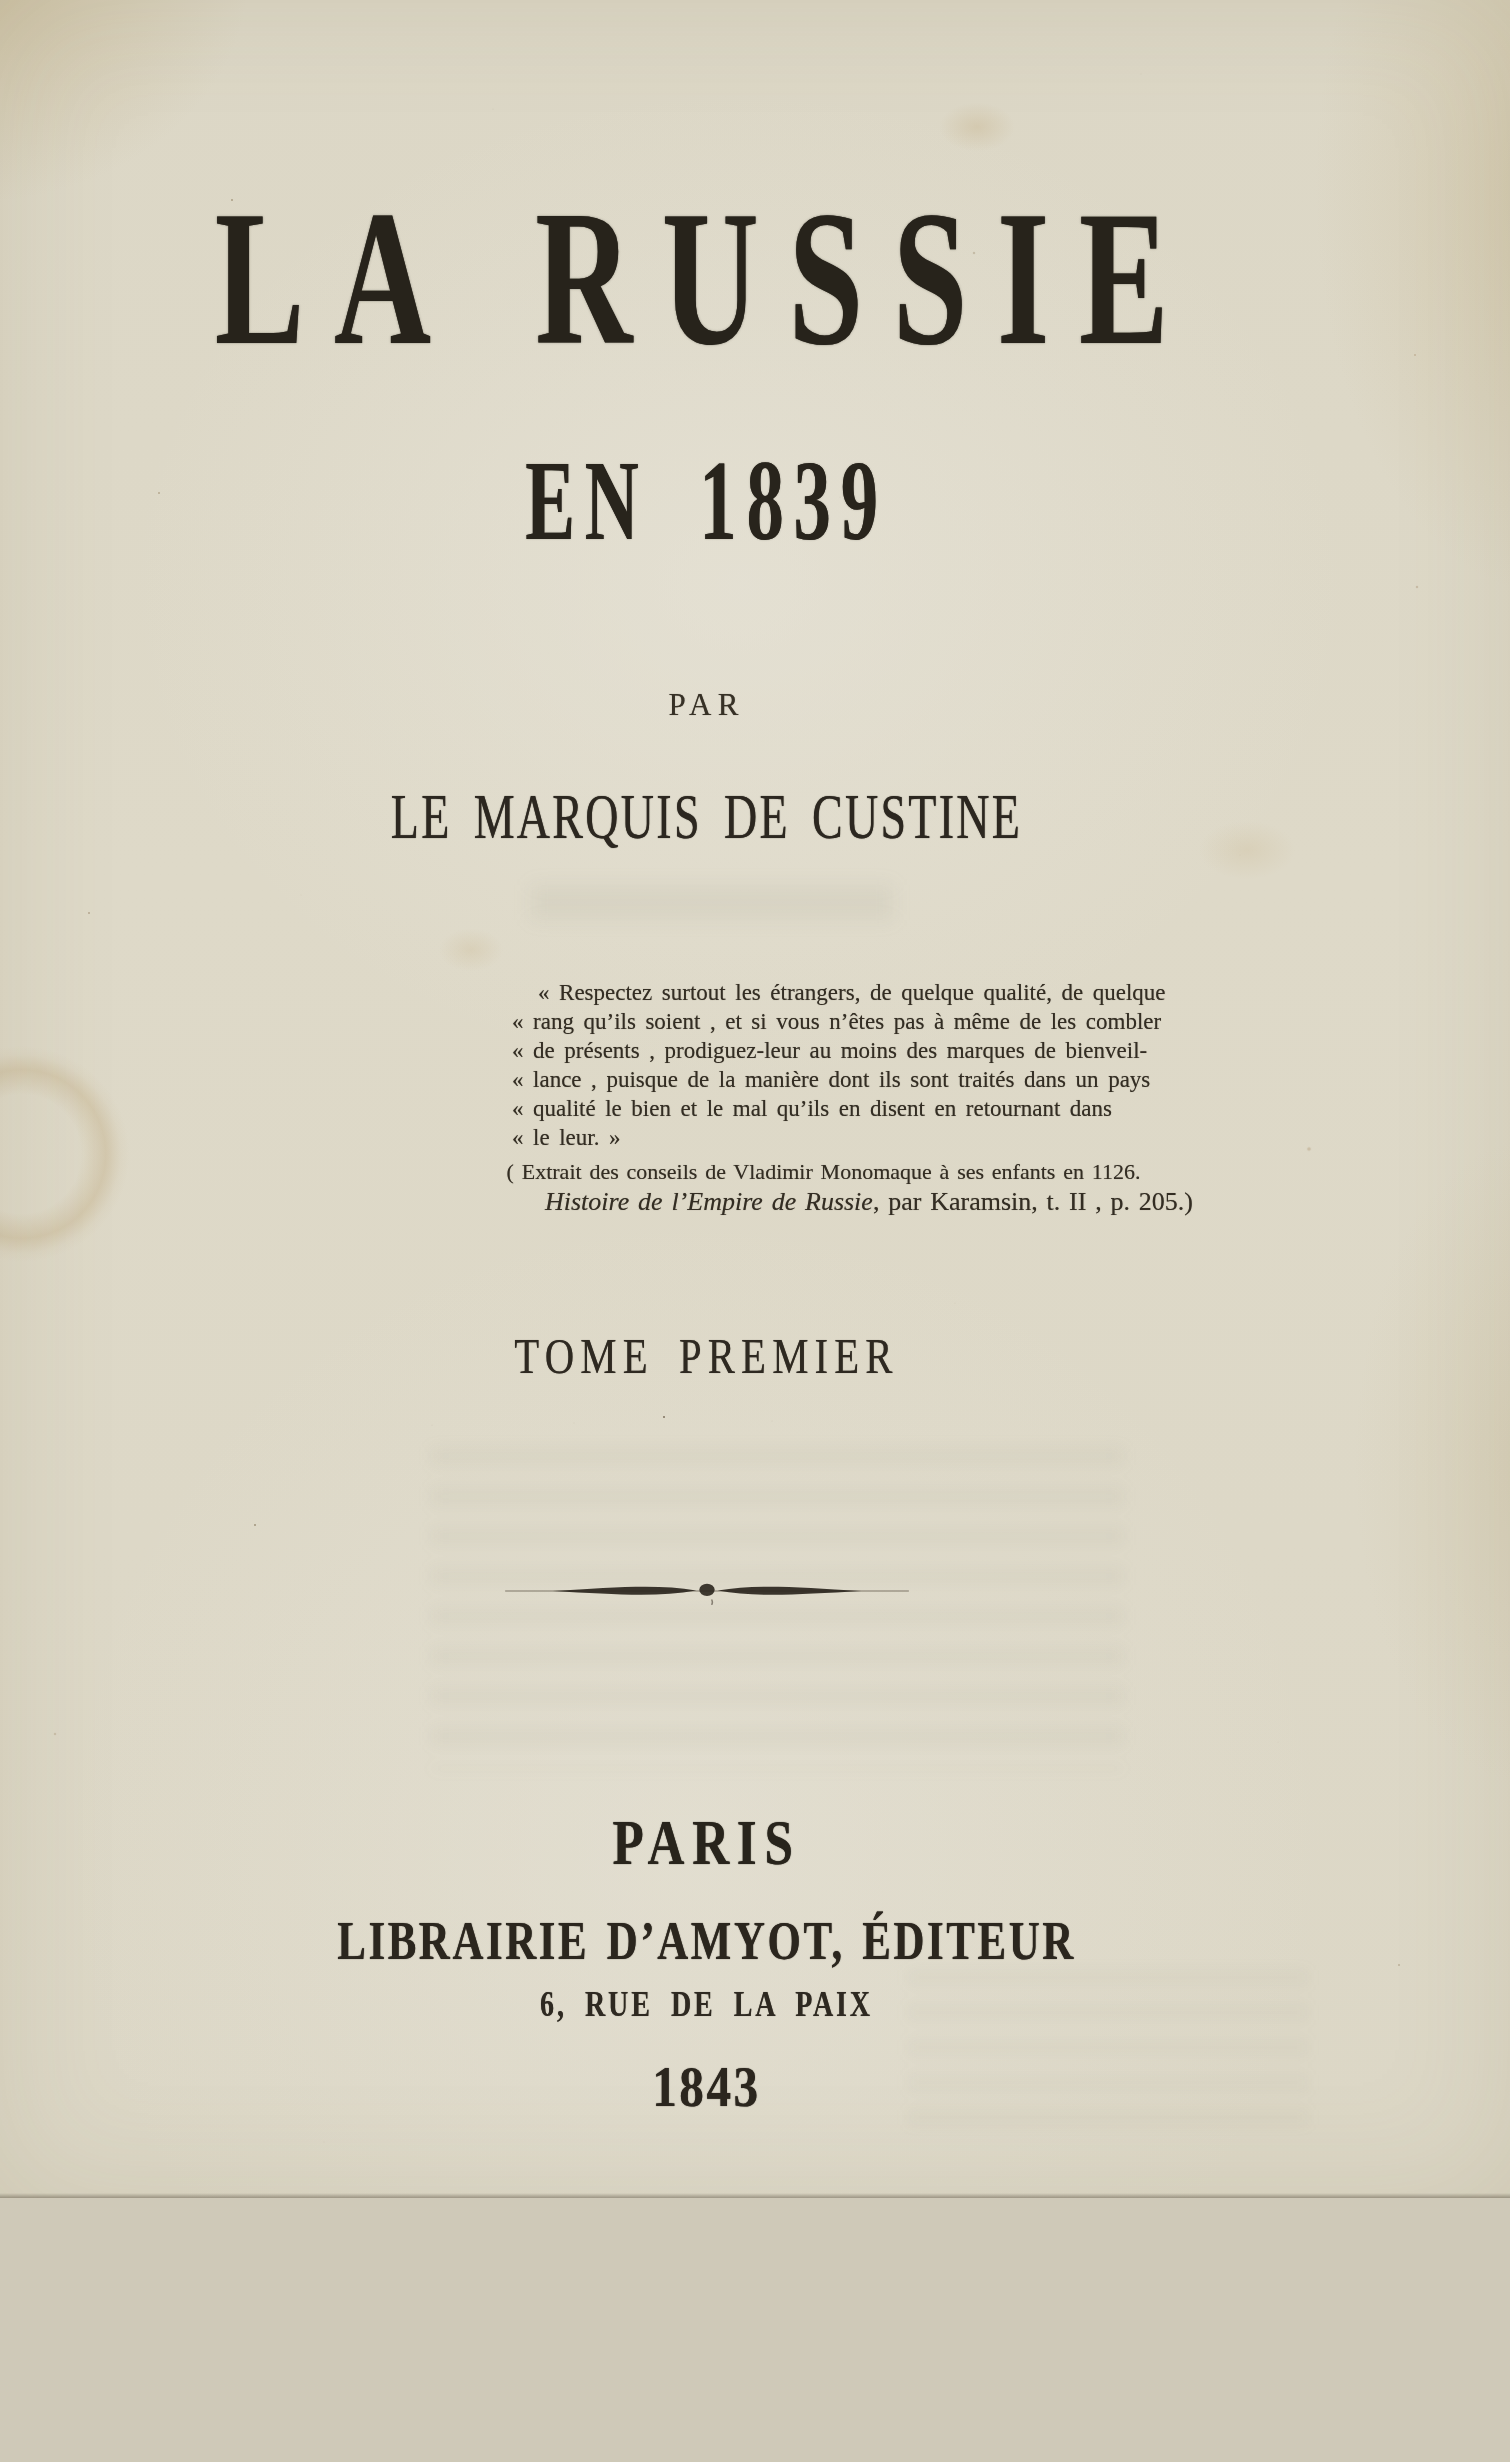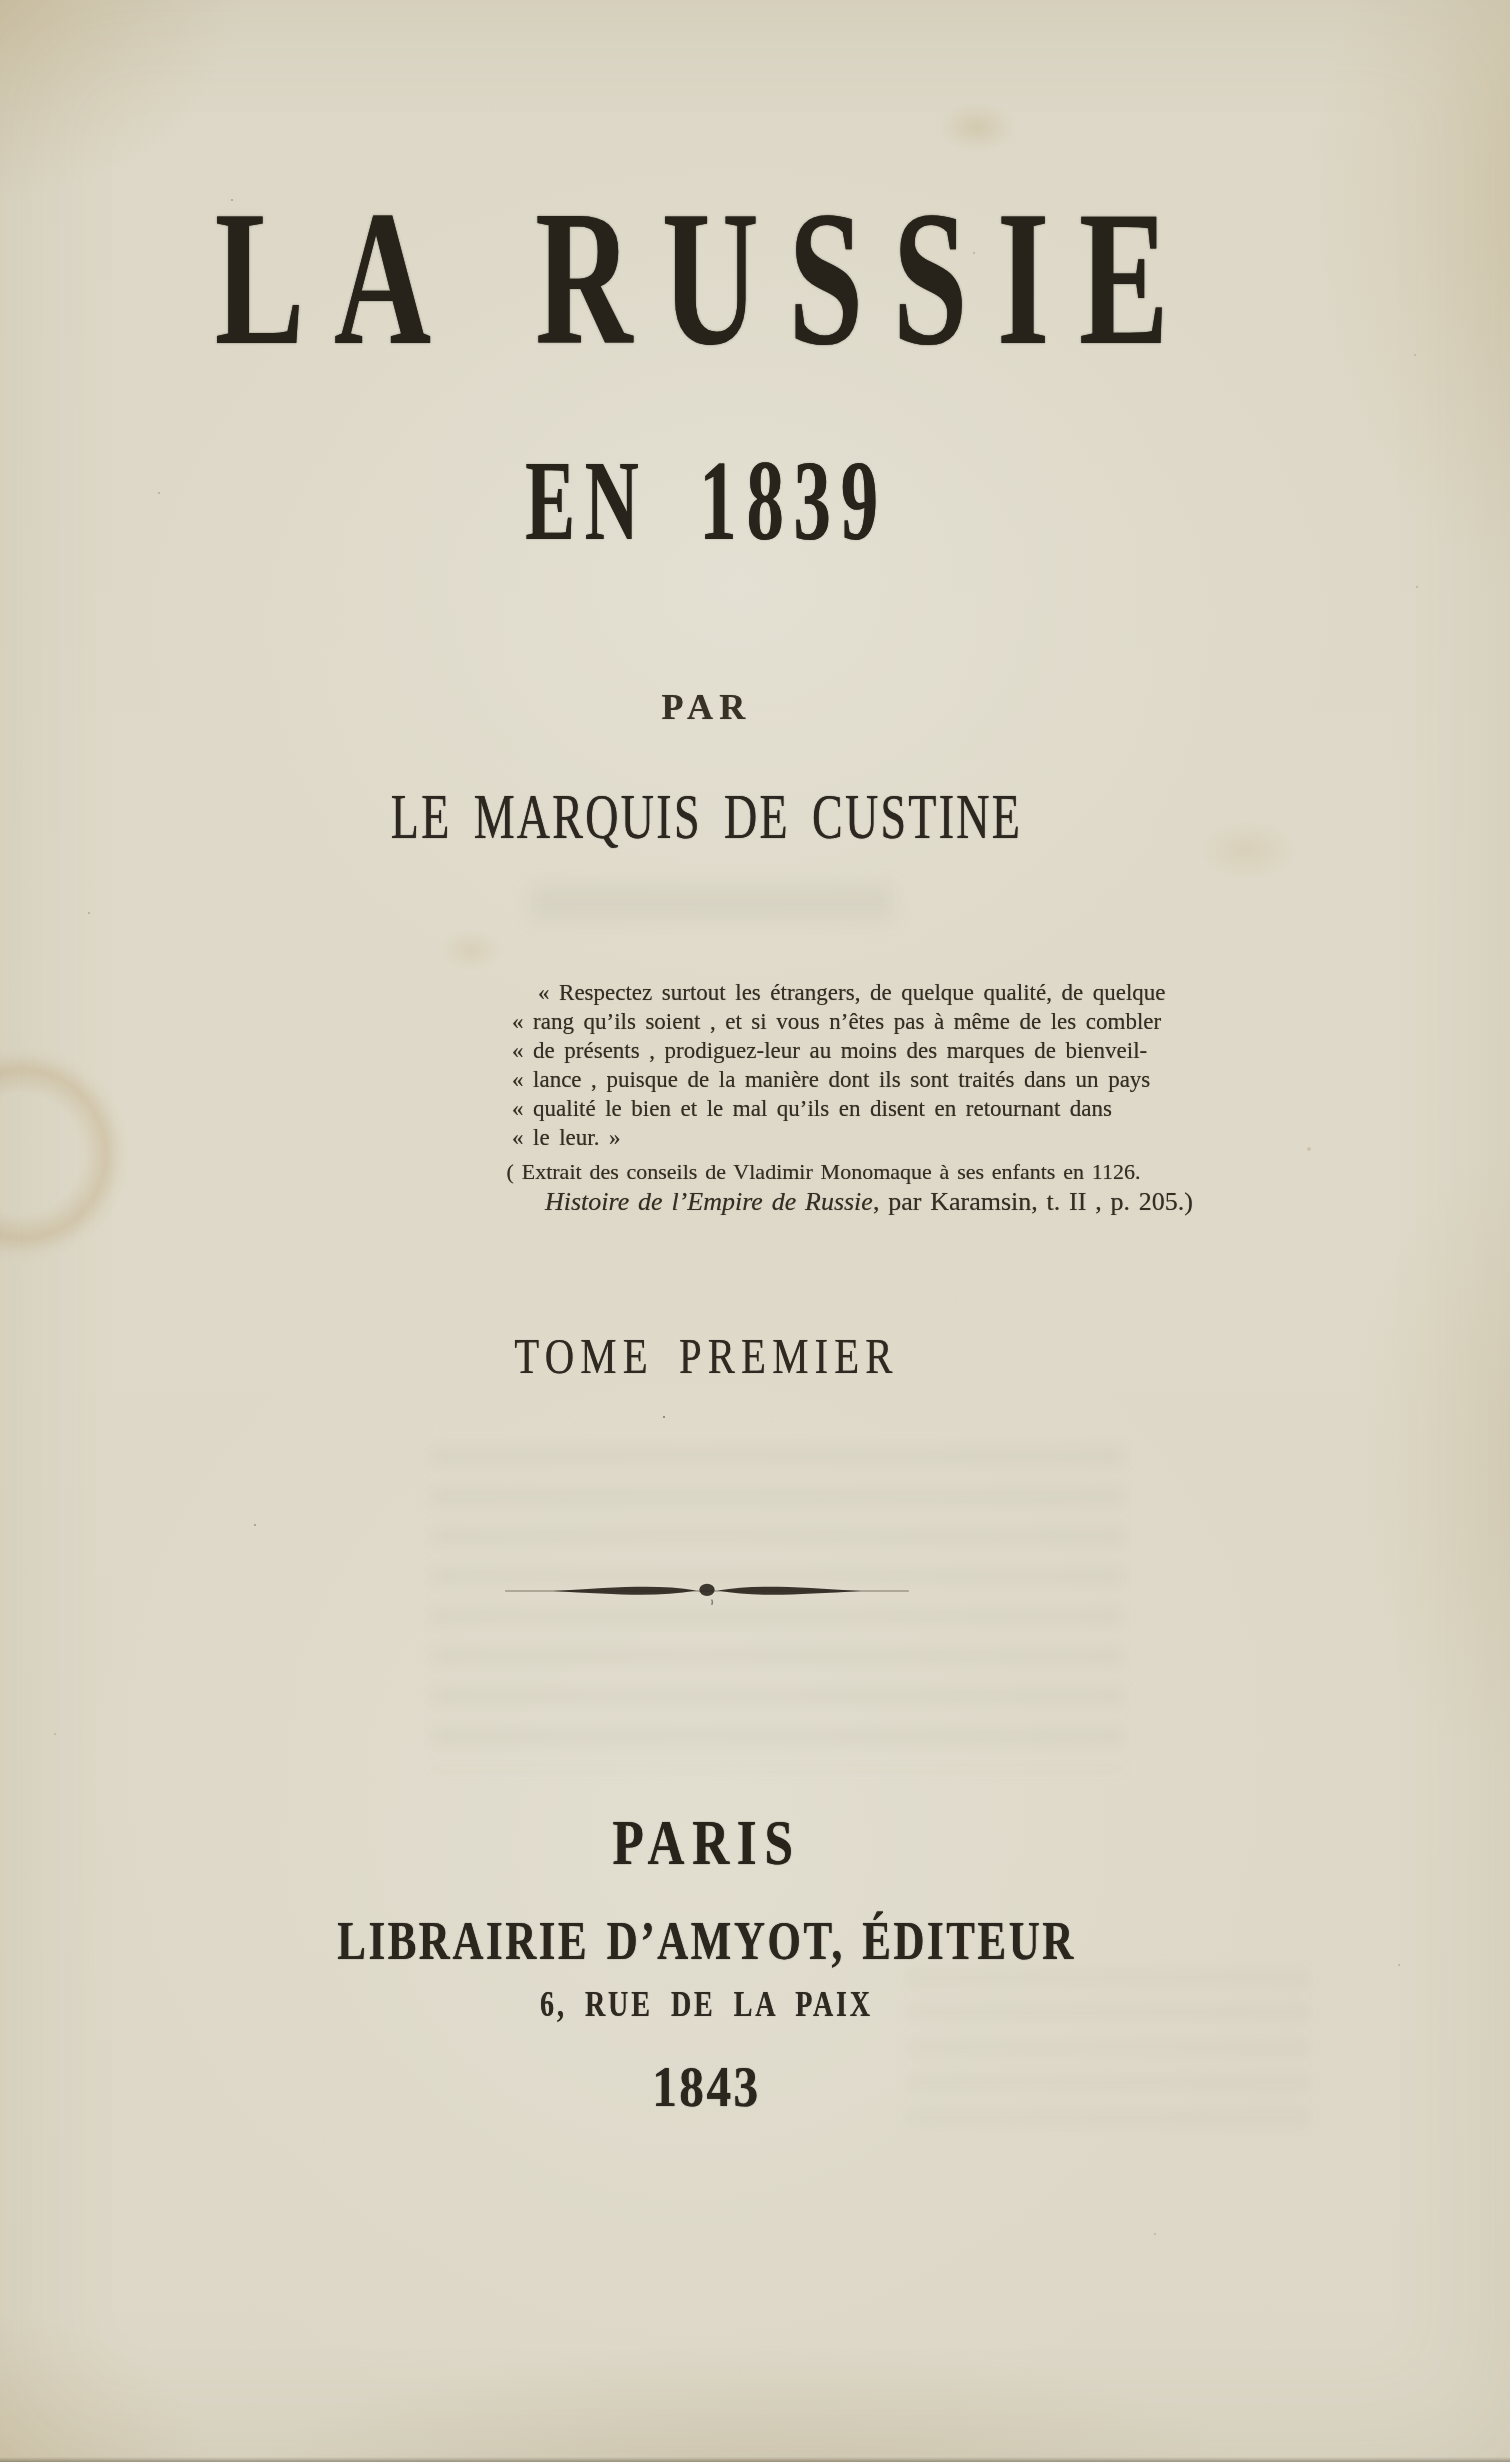--- a/index.html
+++ b/index.html
@@ -1,19 +1,19 @@
 <!DOCTYPE html>
 <html style="font-size:12.3px"><head>
 <meta charset="utf-8">
 <style>
   html, body { margin: 0; padding: 0; background: #cfc9b8; }
   .page {
     position: relative;
     width: 1511px;
-    height: 2462px;
+    height: 2198px;
     overflow: hidden;
     font-family: "Liberation Serif", "DejaVu Serif", serif;
     color: #2b261e;
     background-color: #dcd7c6;
     background-image:
       radial-gradient(circle 108px at 21.5px 1154px, rgba(222,210,180,0) 55%, rgba(186,160,112,.30) 78%, rgba(186,160,112,.06) 92%, rgba(186,160,112,0) 100%),
       radial-gradient(ellipse 54px 35px at 977px 127px, rgba(190,165,118,.28), rgba(190,165,118,0) 70%),
       radial-gradient(ellipse 46px 31px at 471px 950px, rgba(195,172,125,.22), rgba(195,172,125,0) 70%),
       radial-gradient(ellipse 69px 42px at 1247px 850px, rgba(195,172,125,.20), rgba(195,172,125,0) 70%),
       radial-gradient(ellipse 400px 323px at -31px -23px, rgba(182,160,112,.38), rgba(182,160,112,0) 70%),
@@ -62,25 +62,24 @@
     font-size: 115px;
     font-weight: bold;
     letter-spacing: 0.13em;
     word-spacing: 0.30em;
     transform: scaleX(0.65);
     color: #28241c;
     text-shadow: 0 0 2.3px rgba(39,35,27,.30), 0 0 0.8px rgba(39,35,27,.8);
   }
   .par {
     top: 689px;
-    font-size: 36px;
+    font-size: 31px;
     letter-spacing: 6.2px;
     color: #373126;
     text-shadow: 0 0 0.8px rgba(50,44,34,.7);
-    font-weight: bold;
   }
   .author {
     top: 786px;
     font-size: 63px;
     letter-spacing: 0.05em;
     word-spacing: 0.18em;
     transform: scaleX(0.73);
     color: #2c2720;
     text-shadow: 0 0 1.5px rgba(44,39,30,.35), 0 0 0.8px rgba(44,39,30,.8);
   }

